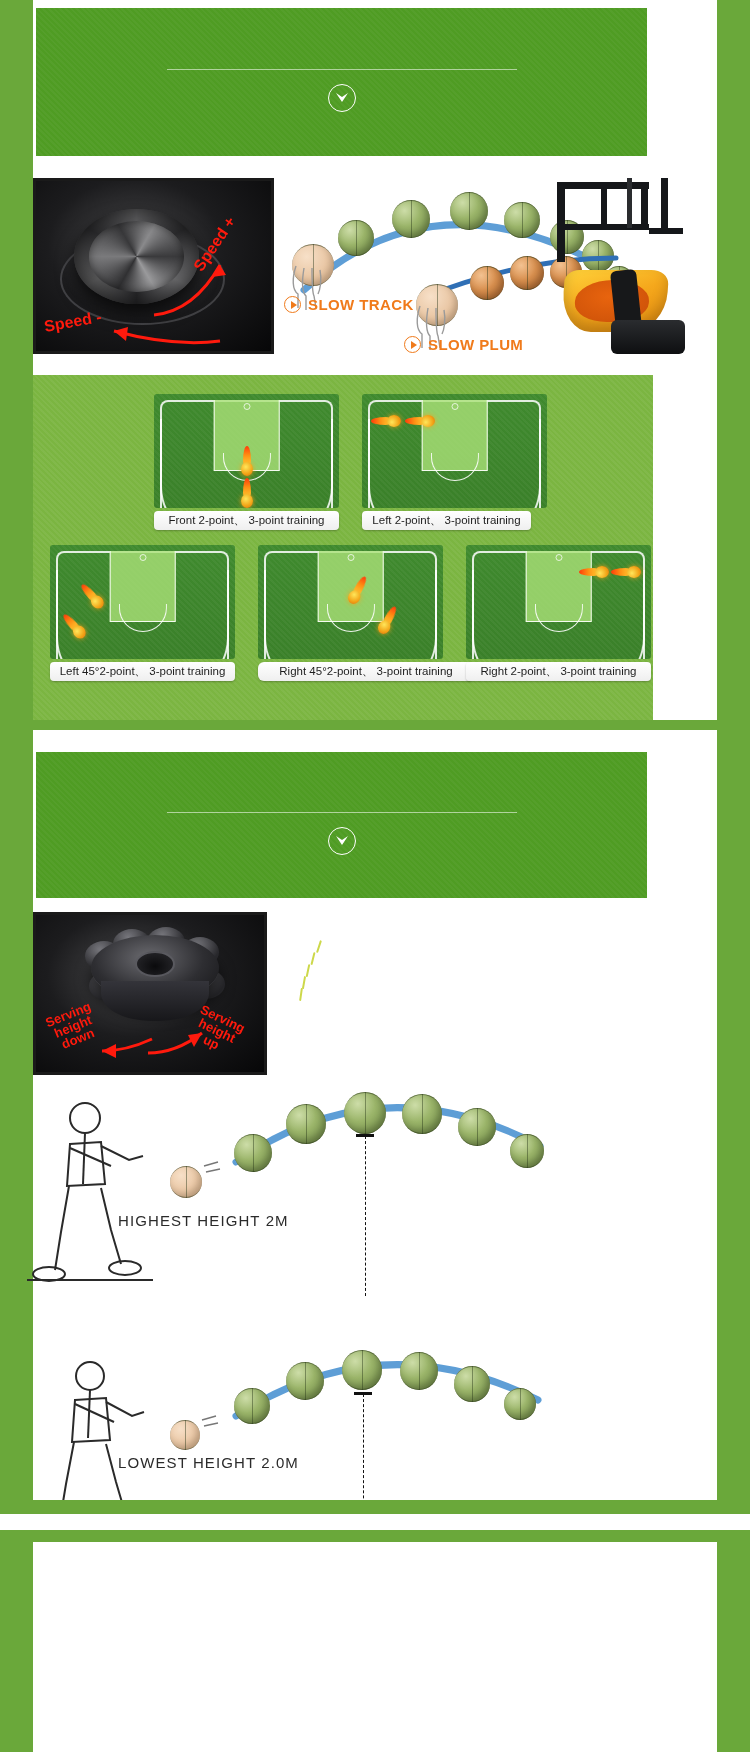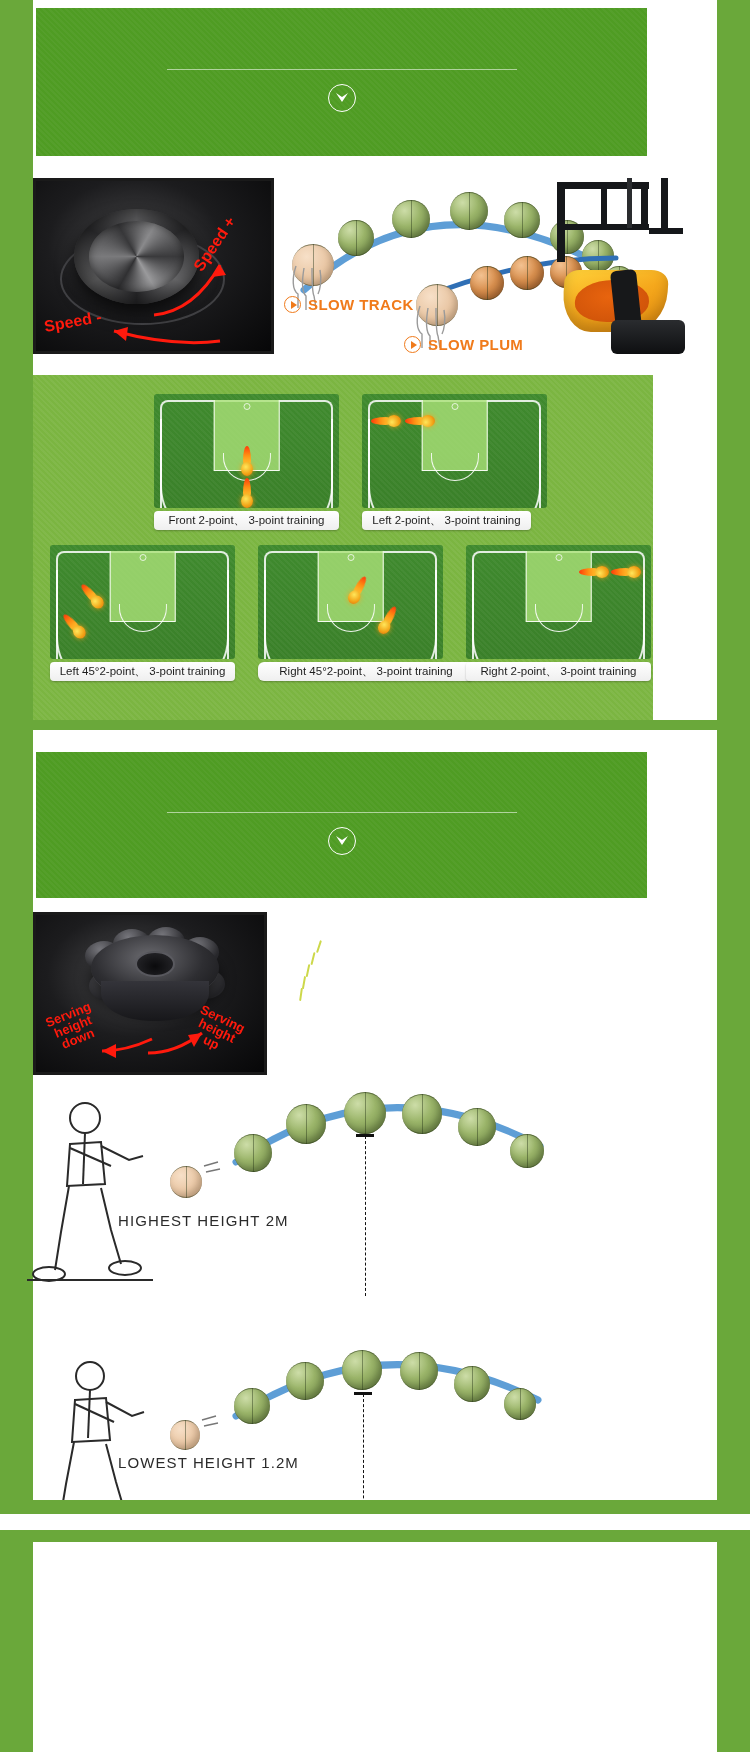--- a/index.html
+++ b/index.html
@@ -683,21 +683,21 @@
       <div class="seam2"></div>
     </div>
   <div class="ball pale" style="left:70px; top:90px; width:30px; height:30px;">
       <div class="seam"></div>
       <div class="seam2"></div>
     </div>
 
   <div class="drop-cap" style="left:254px; top:62px;"></div>
   <div class="drop-line" style="left:263px; top:64px; height:150px;"></div>
 
-  <div class="height-caption" style="left:18px; top:124px;">LOWEST HEIGHT 1.2M</div>
+  <div class="height-caption" style="left:18px; top:124px;">LOWEST HEIGHT 2.0M</div>
 
   <svg style="position:absolute; left:-70px; top:20px;" width="150" height="200">
     <circle cx="60" cy="26" r="14" fill="none" stroke="#2a2a2a" stroke-width="2"></circle>
     <path d="M52 15 Q 60 7 70 17 Q 66 11 56 12 Z" fill="#2a2a2a"></path>
     <path d="M60 40 L58 88" stroke="#2a2a2a" stroke-width="2" fill="none"></path>
     <path d="M45 50 L76 48 L80 90 L42 92 Z" fill="none" stroke="#2a2a2a" stroke-width="2"></path>
     <path d="M76 52 L102 66 L114 62" stroke="#2a2a2a" stroke-width="2" fill="none"></path>
     <path d="M45 54 L84 72" stroke="#2a2a2a" stroke-width="2" fill="none"></path>
     <path d="M44 92 L36 134 L30 170" stroke="#2a2a2a" stroke-width="2" fill="none"></path>
     <path d="M76 94 L86 132 L96 166" stroke="#2a2a2a" stroke-width="2" fill="none"></path>

